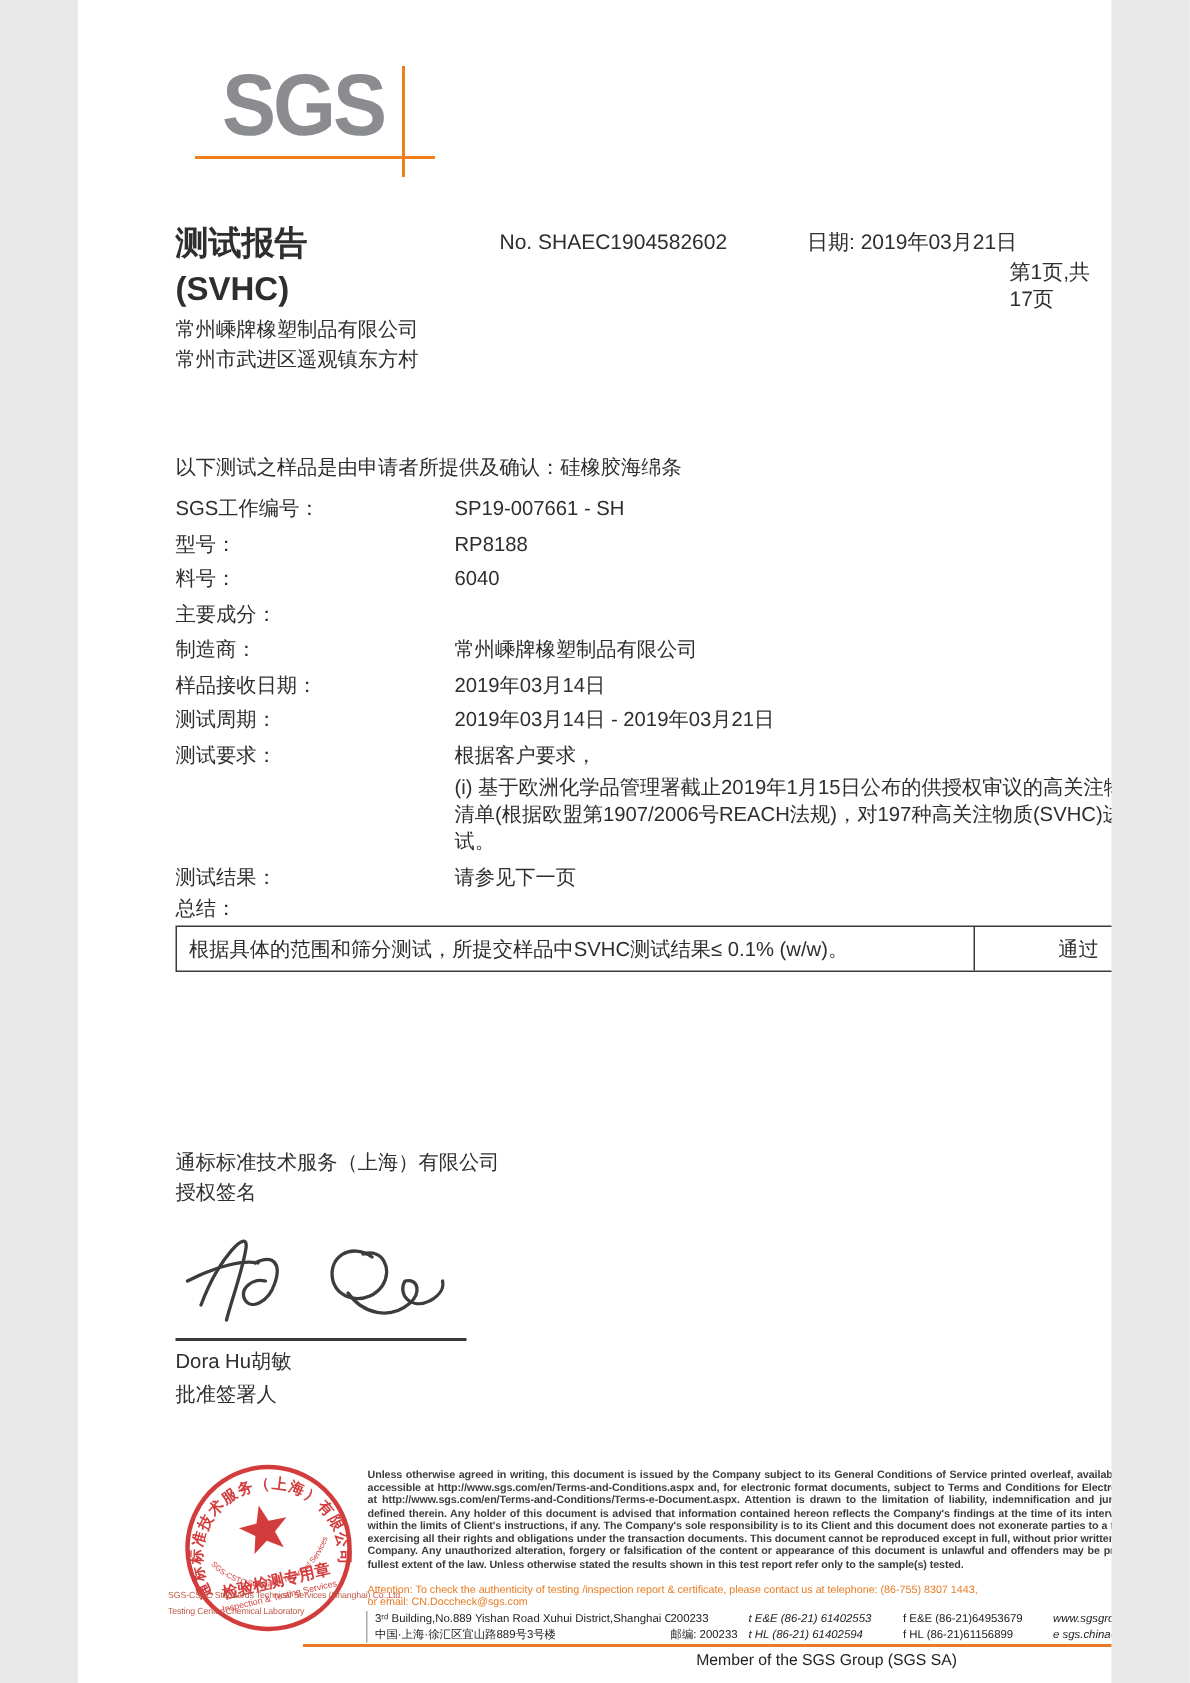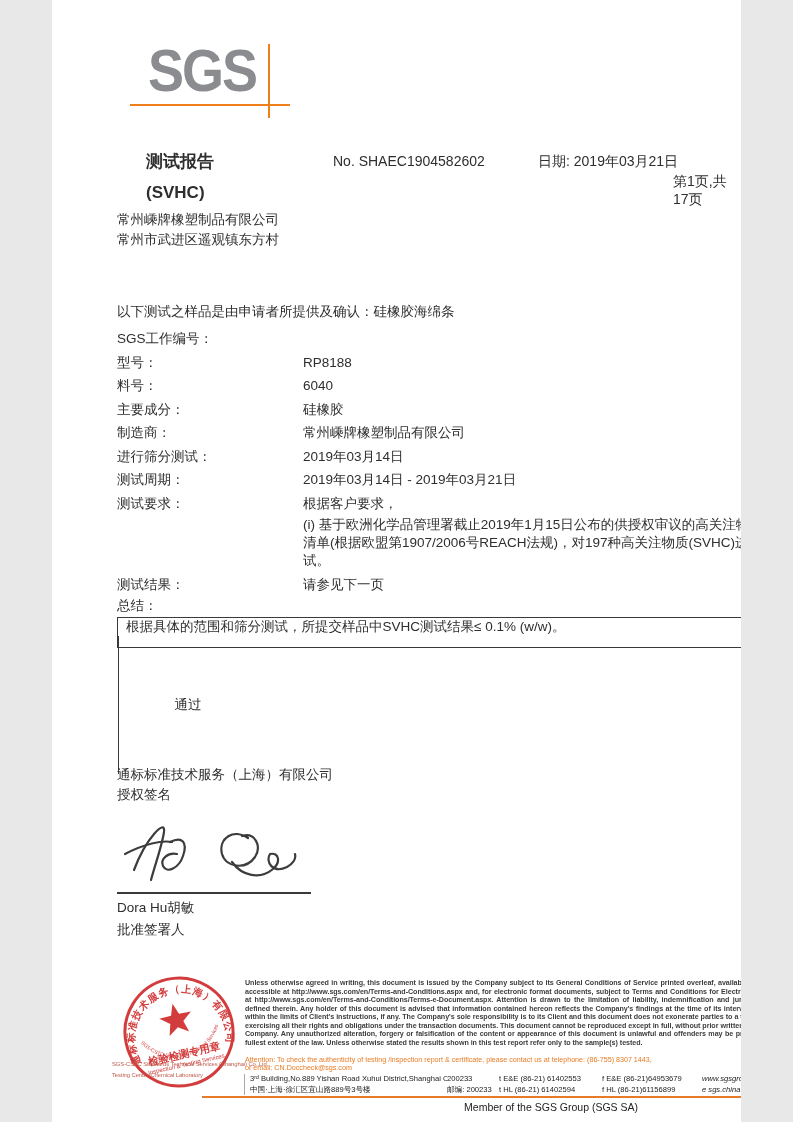--- a/index.html
+++ b/index.html
@@ -10,37 +10,37 @@
   }
   
   .logo-text{
     position:absolute;left:96px;top:38px;
     font-size:54px;font-weight:bold;color:#8b8c8f;letter-spacing:-2px;
     transform:scaleY(1.08);transform-origin:top left;line-height:60px;
   }
   .logo-underline{position:absolute;left:78px;top:104px;width:160px;height:2px;background:#ef7f1a;}
   .logo-vline{position:absolute;left:216px;top:44px;width:2px;height:74px;background:#ef7f1a;}
   
-  .doc-title{position:absolute;left:65px;top:146px;font-size:17px;font-weight:bold;line-height:31px;margin-left:29px;}
+  .doc-title{position:absolute;left:65px;top:146px;font-size:22px;font-weight:bold;line-height:31px;}
   .report-no{position:absolute;left:281px;top:153px;font-size:14px;}
   .report-date{position:absolute;left:486px;top:153px;font-size:14px;}
   .report-page{position:absolute;left:621px;top:153px;font-size:14px;margin-top:20px;}
   .applicant{position:absolute;left:65px;top:210px;font-size:13.5px;line-height:20px;}
   
   .intro{position:absolute;left:65px;top:303px;font-size:13.5px;}
   .info{position:absolute;left:65px;top:330px;width:676px;font-size:13.5px;}
   .info .row{display:flex;margin-bottom:6px;}
   .info .lbl{width:186px;flex:0 0 186px;line-height:17.5px;}
   .info .val{flex:1;line-height:17.5px;}
   .req-detail{margin:4px 0 0 0;width:500px;line-height:18px;}
   
   .summary-heading{position:absolute;left:65px;top:597px;font-size:13.5px;}
   .summary-table{
     position:absolute;left:65px;top:617px;width:672px;height:31px;
-    border:1.5px solid #3a3a3a;display:flex;box-sizing:border-box;font-size:13.5px;flex-direction:column;
+    border:1.5px solid #3a3a3a;display:flex;box-sizing:border-box;font-size:13.5px;
   }
   .summary-statement{flex:1;display:flex;align-items:center;padding:0 8px;}
   .summary-verdict{width:138px;flex:0 0 138px;border-left:1.5px solid #3a3a3a;display:flex;align-items:center;justify-content:center;}
   
   .sig-company{position:absolute;left:65px;top:765px;font-size:13.5px;line-height:20px;}
   .sig-svg{position:absolute;left:68px;top:812px;}
   .sig-line{position:absolute;left:65px;top:892px;width:194px;height:2px;background:#3a3a3a;}
   .sig-name{position:absolute;left:65px;top:899px;font-size:13.5px;}
   .sig-role{position:absolute;left:65px;top:921px;font-size:13.5px;}
   
@@ -53,21 +53,21 @@
     font-size:7.15px;line-height:8.55px;text-align:justify;color:#3d3d3d;font-weight:bold;letter-spacing:-.05px;
   }
   .attention{position:absolute;left:193px;top:1056px;width:551px;font-size:7.15px;line-height:8.3px;color:#e87b22;font-weight:normal;}
   .addr-block{
     position:absolute;left:192px;top:1074px;width:552px;
     border-left:1px solid #aaa;padding-left:5px;font-size:7.6px;color:#222;
   }
   .addr-row{display:flex;line-height:10.5px;white-space:nowrap;}
   .addr-c1{width:197px;flex:0 0 197px;overflow:hidden;}
   .addr-c2{width:52px;flex:0 0 52px;}
-  .addr-c3{width:103px;flex:0 0 103px;}
+  .addr-c3{width:103px;flex:0 0 103px;font-style:italic;}
   .addr-c4{width:100px;flex:0 0 100px;}
   .addr-c5{flex:1;font-style:italic;}
   .footer-rule{position:absolute;left:150px;top:1096px;width:593px;height:2px;background:#e87b2a;}
   .member{position:absolute;right:103px;top:1101px;font-size:10.5px;color:#222;}
 </style>
 </head>
 <body>
 
 <div class="page">
 
@@ -86,39 +86,39 @@
   <div class="applicant">
     <div>常州嵊牌橡塑制品有限公司</div>
     <div>常州市武进区遥观镇东方村</div>
   </div>
 
   <div class="intro">以下测试之样品是由申请者所提供及确认：硅橡胶海绵条</div>
 
   <div class="info">
     <div class="row">
       <div class="lbl">SGS工作编号：</div>
+      <div class="val">SP19-007661 - SH</div>
     </div>
     <div class="row">
       <div class="lbl">型号：</div>
       <div class="val">RP8188</div>
     </div>
     <div class="row">
       <div class="lbl">料号：</div>
       <div class="val">6040</div>
     </div>
     <div class="row">
       <div class="lbl">主要成分：</div>
-      <div class="val">硅橡胶</div>
     </div>
     <div class="row">
       <div class="lbl">制造商：</div>
       <div class="val">常州嵊牌橡塑制品有限公司</div>
     </div>
     <div class="row">
-      <div class="lbl">进行筛分测试：</div>
+      <div class="lbl">样品接收日期：</div>
       <div class="val">2019年03月14日</div>
     </div>
     <div class="row">
       <div class="lbl">测试周期：</div>
       <div class="val">2019年03月14日 - 2019年03月21日</div>
     </div>
     <div class="row">
       <div class="lbl">测试要求：</div>
       <div class="val">
         <div>根据客户要求，</div>

